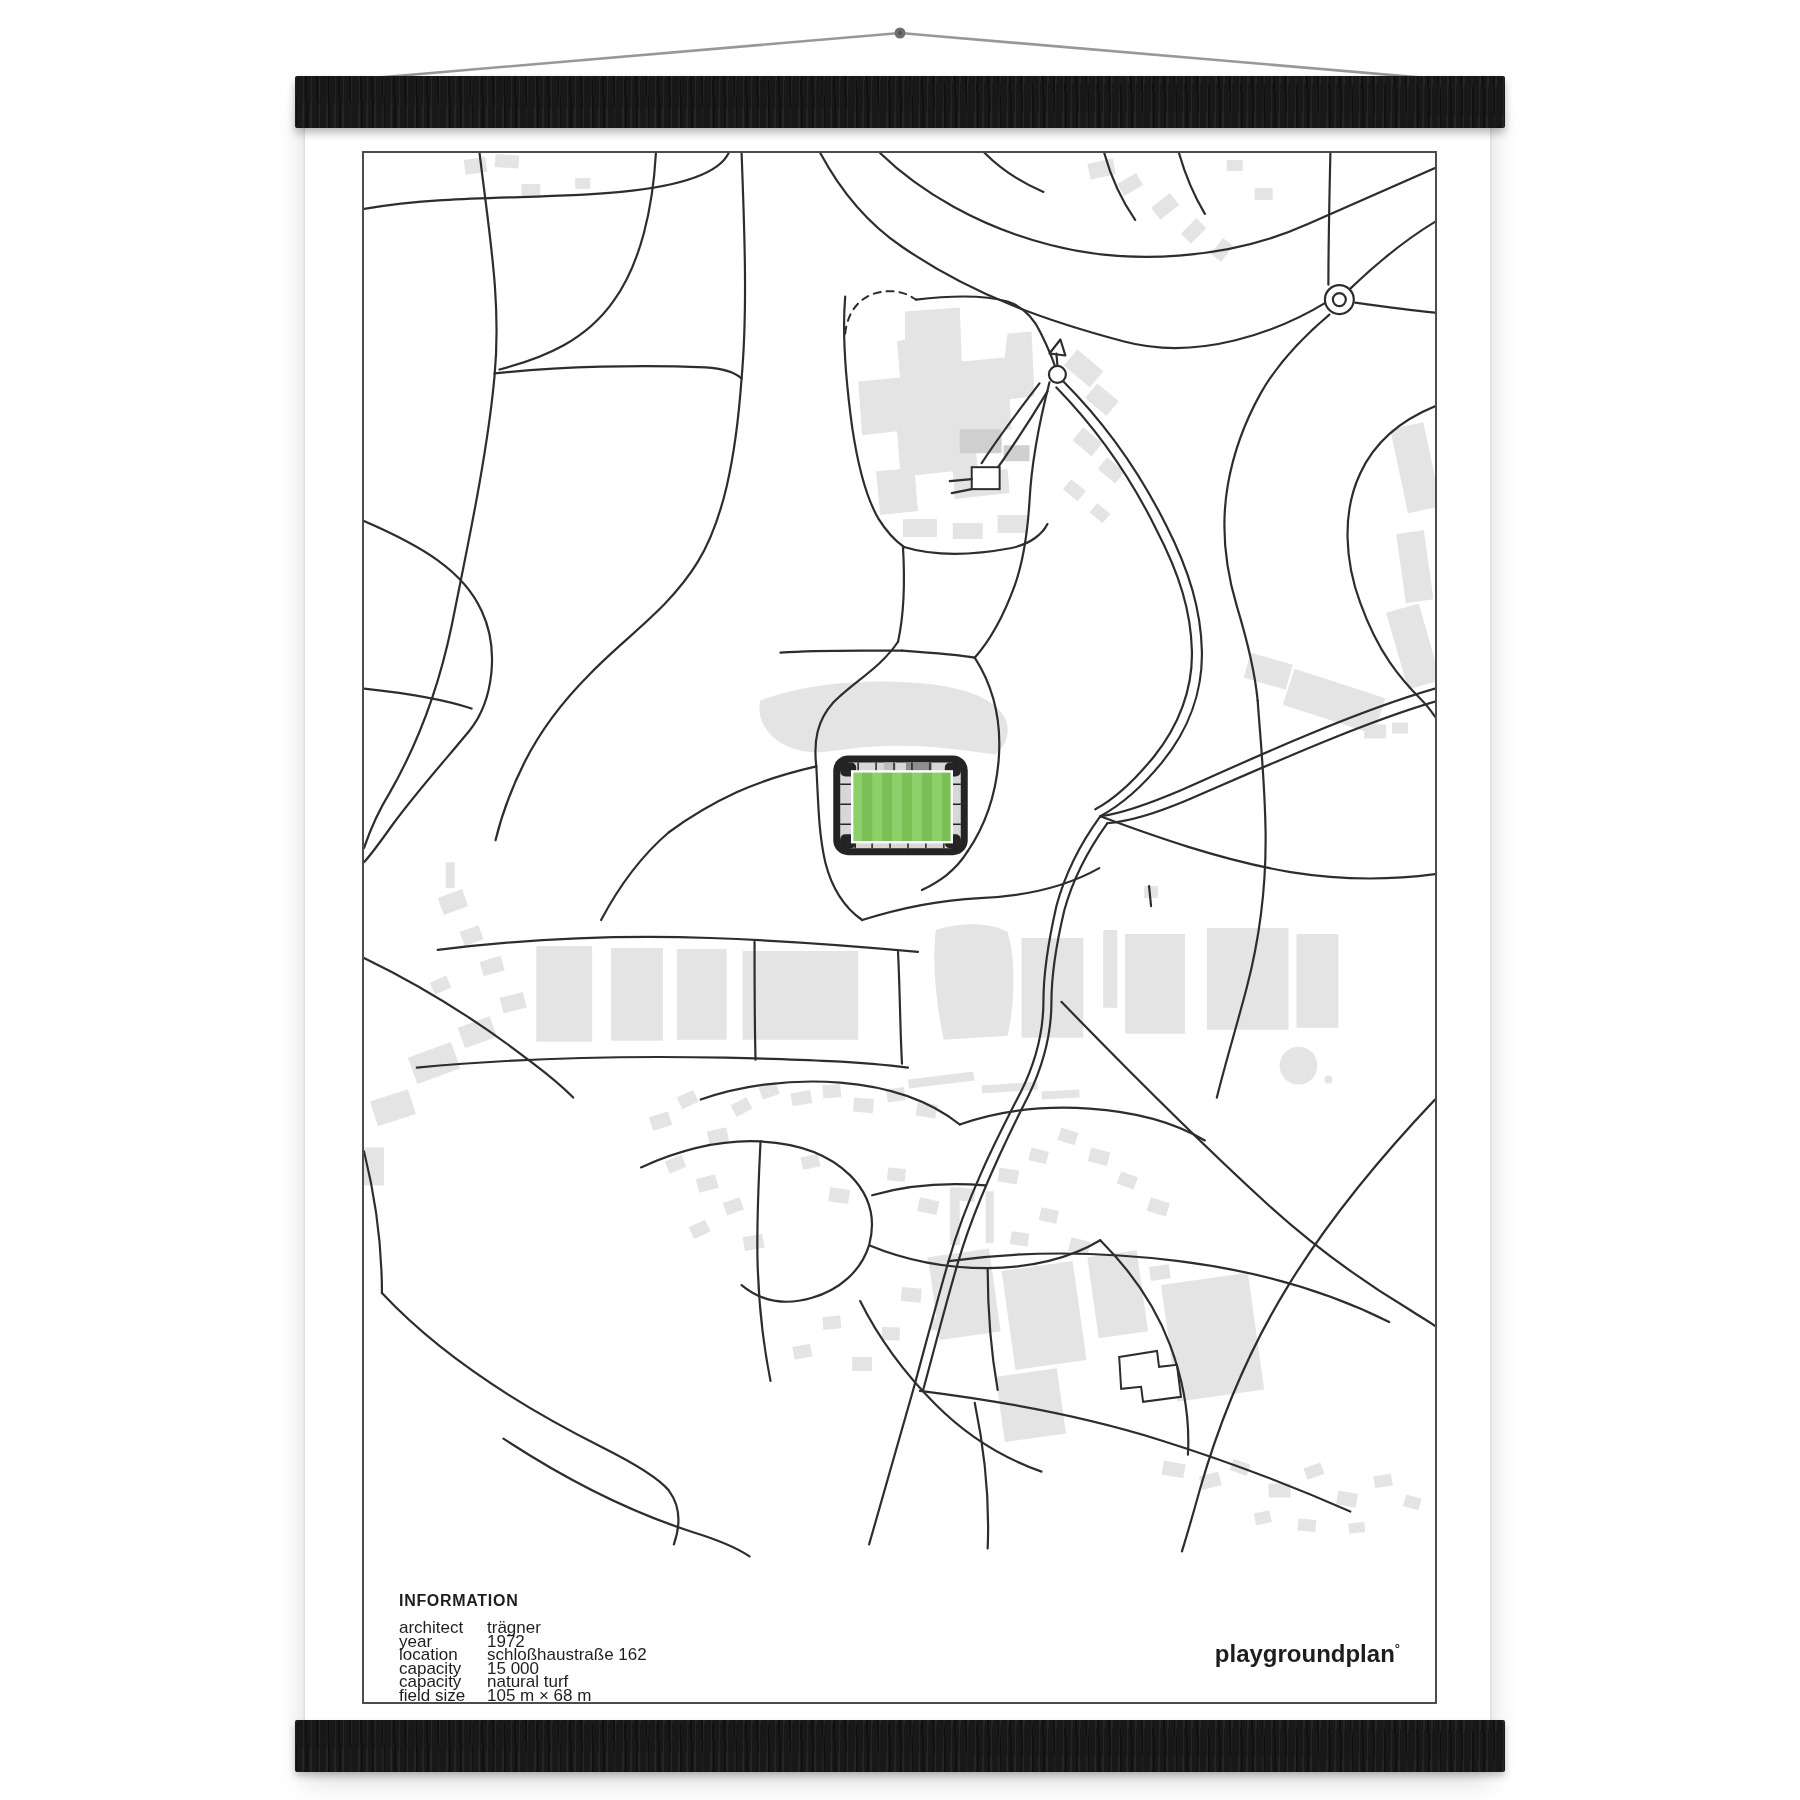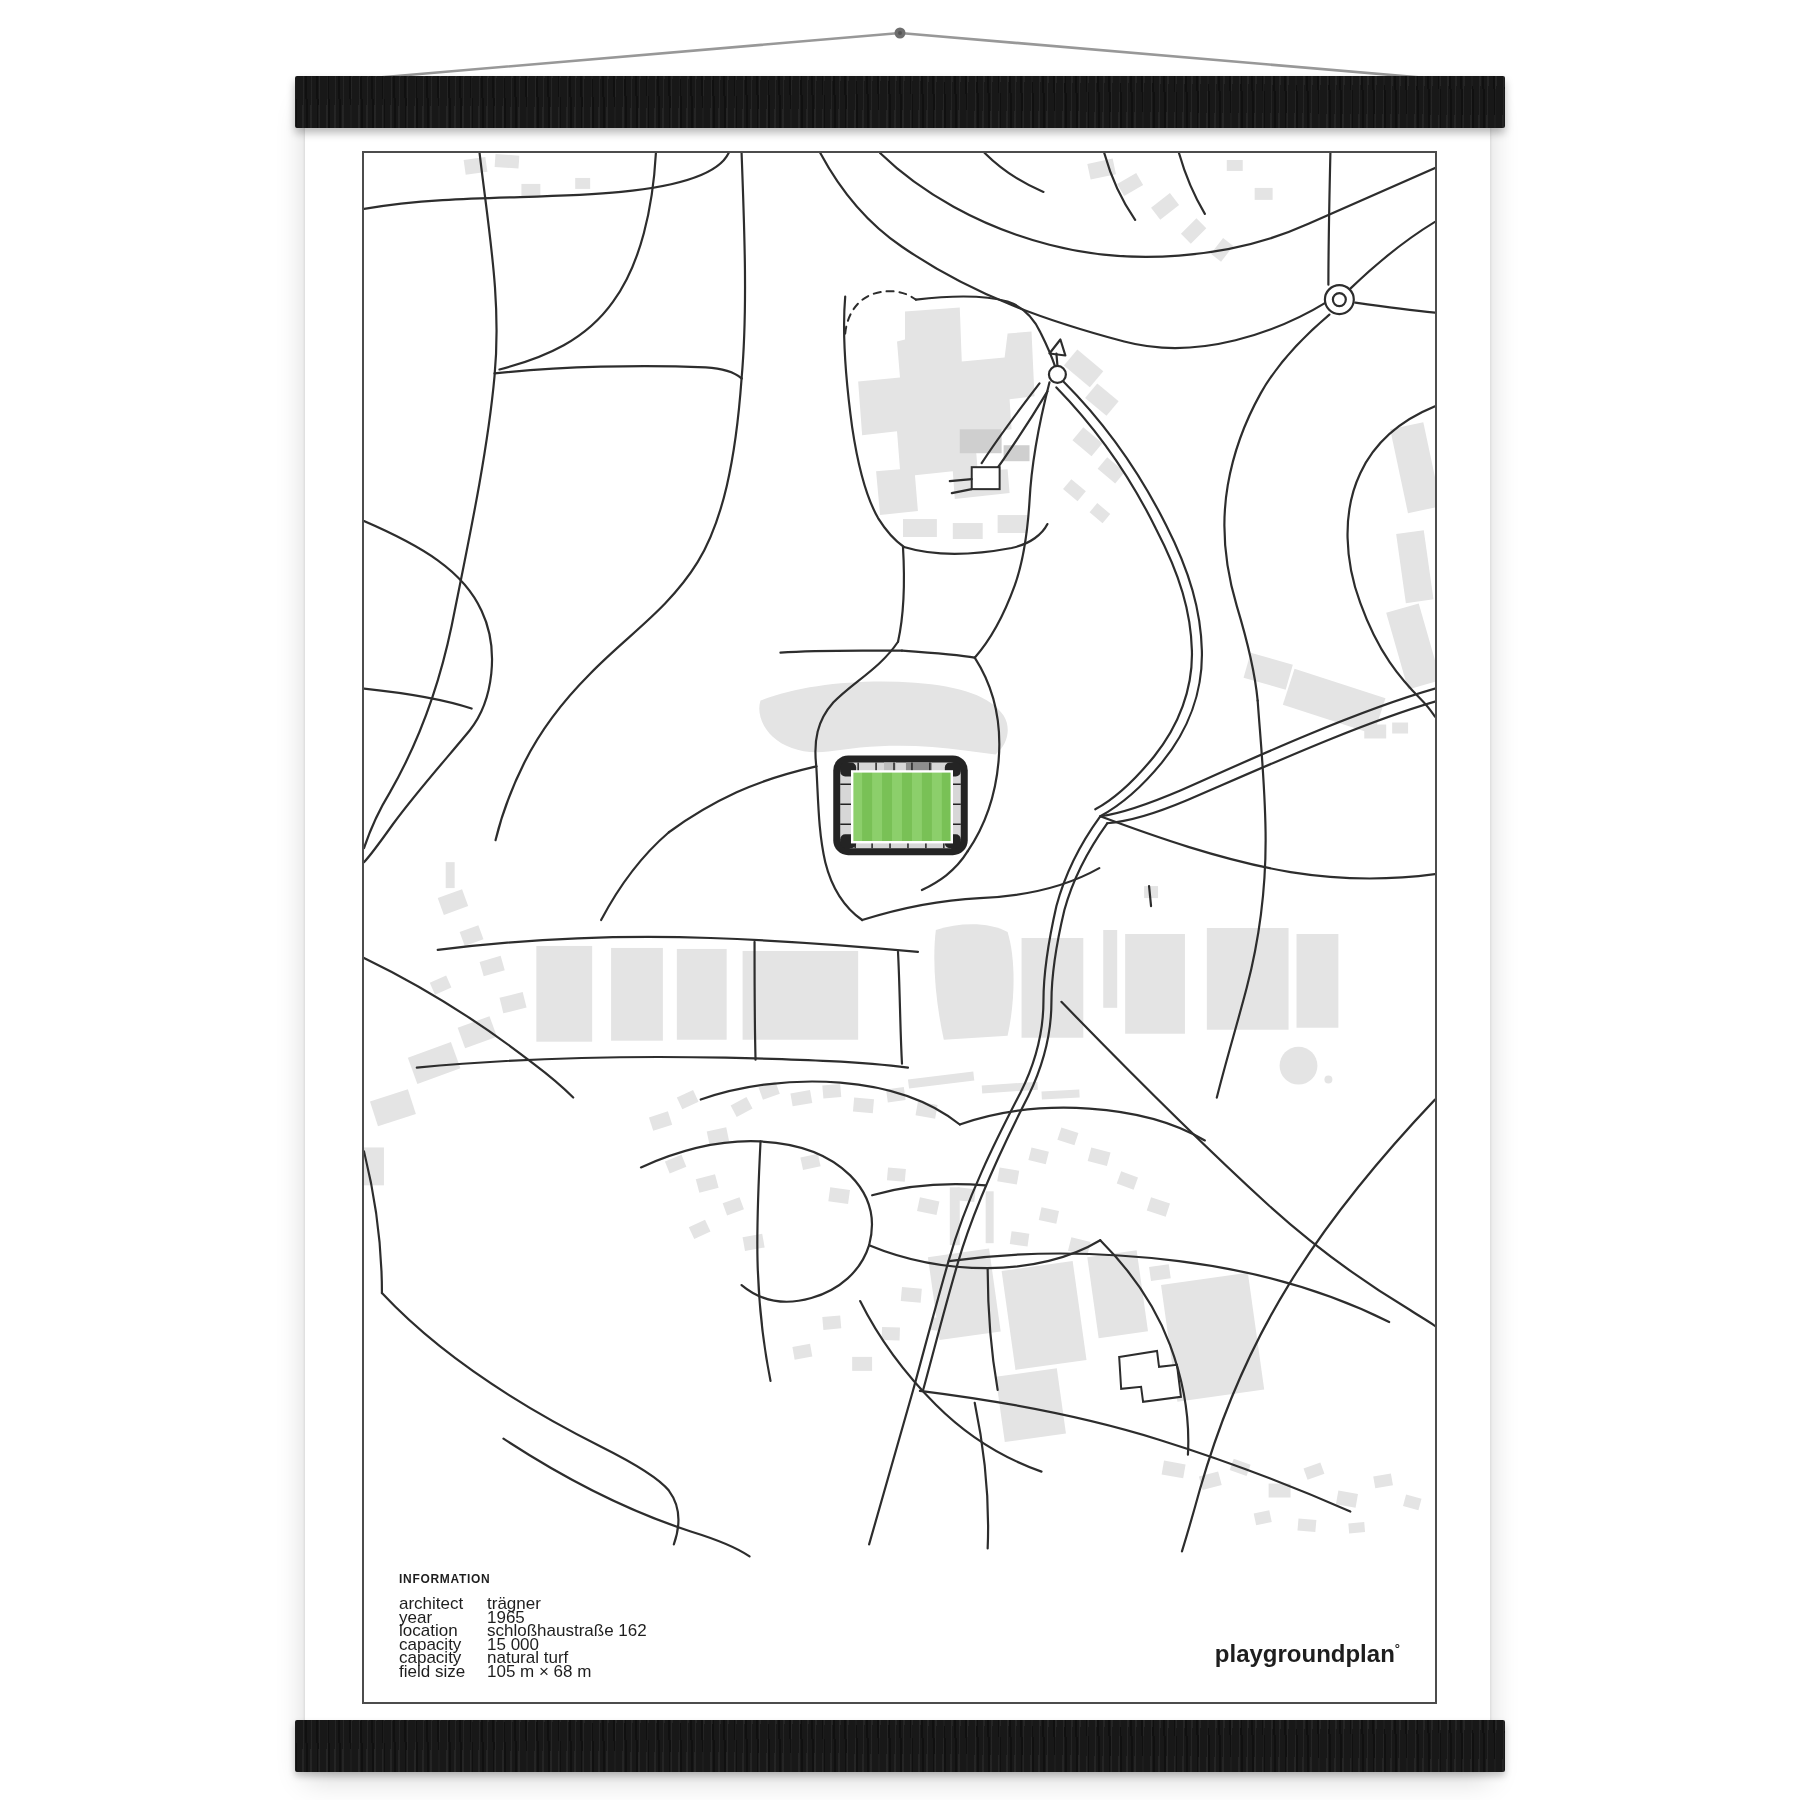--- a/index.html
+++ b/index.html
@@ -31,21 +31,21 @@
   .road{fill:none;stroke:var(--road,#2d2d2d);stroke-width:2.2;stroke-linecap:round;stroke-linejoin:round;}
   .dashed{stroke-dasharray:7 6;stroke-width:2;}
   .b{fill:var(--building,#e4e4e4);}
   .b2{fill:var(--building-dark,#cfcfcf);}
   .outlined{fill:#ffffff;stroke:var(--road,#2d2d2d);stroke-width:2;}
   .ring{fill:#ffffff;stroke:var(--road,#2d2d2d);stroke-width:2.2;}
   .sep{stroke:var(--stadium-shell,#242424);stroke-width:1.5;}
 
   
   .info-block{position:absolute;left:399px;top:1572px;width:300px;z-index:3;color:var(--text,#1e1e1e);}
-  .info-heading{font-size:12px;font-weight:bold;letter-spacing:.7px;margin-bottom:11px;}
+  .info-heading{font-size:16px;font-weight:bold;letter-spacing:.7px;margin-bottom:11px;margin-top:20px;}
   .info-row{display:flex;font-size:17px;line-height:13.6px;}
   .info-key{width:88px;}
   .title-wrap{position:absolute;left:362px;top:1572px;width:1075px;text-align:center;z-index:3;color:var(--text,#1e1e1e);}
   .poster-title{font-size:62px;font-weight:bold;letter-spacing:3px;line-height:1;}
   .poster-coords{margin-top:14px;font-size:22px;letter-spacing:.5px;}
   .brand{position:absolute;left:362px;top:1640px;width:1038px;text-align:right;z-index:3;
     font-size:24px;font-weight:bold;color:var(--text,#1e1e1e);}
   .brand sup{font-size:13px;}
 </style>
 </head>
@@ -306,21 +306,21 @@
   </div>
 
   <div class="info-block">
     <div class="info-heading">INFORMATION</div>
     <div class="info-row">
       <span class="info-key">architect</span>
       <span class="info-value">trägner</span>
     </div>
     <div class="info-row">
       <span class="info-key">year</span>
-      <span class="info-value">1965</span>
+      <span class="info-value">1972</span>
     </div>
     <div class="info-row">
       <span class="info-key">location</span>
       <span class="info-value">schloßhaustraße 162</span>
     </div>
     <div class="info-row">
       <span class="info-key">capacity</span>
       <span class="info-value">15 000</span>
     </div>
     <div class="info-row">

